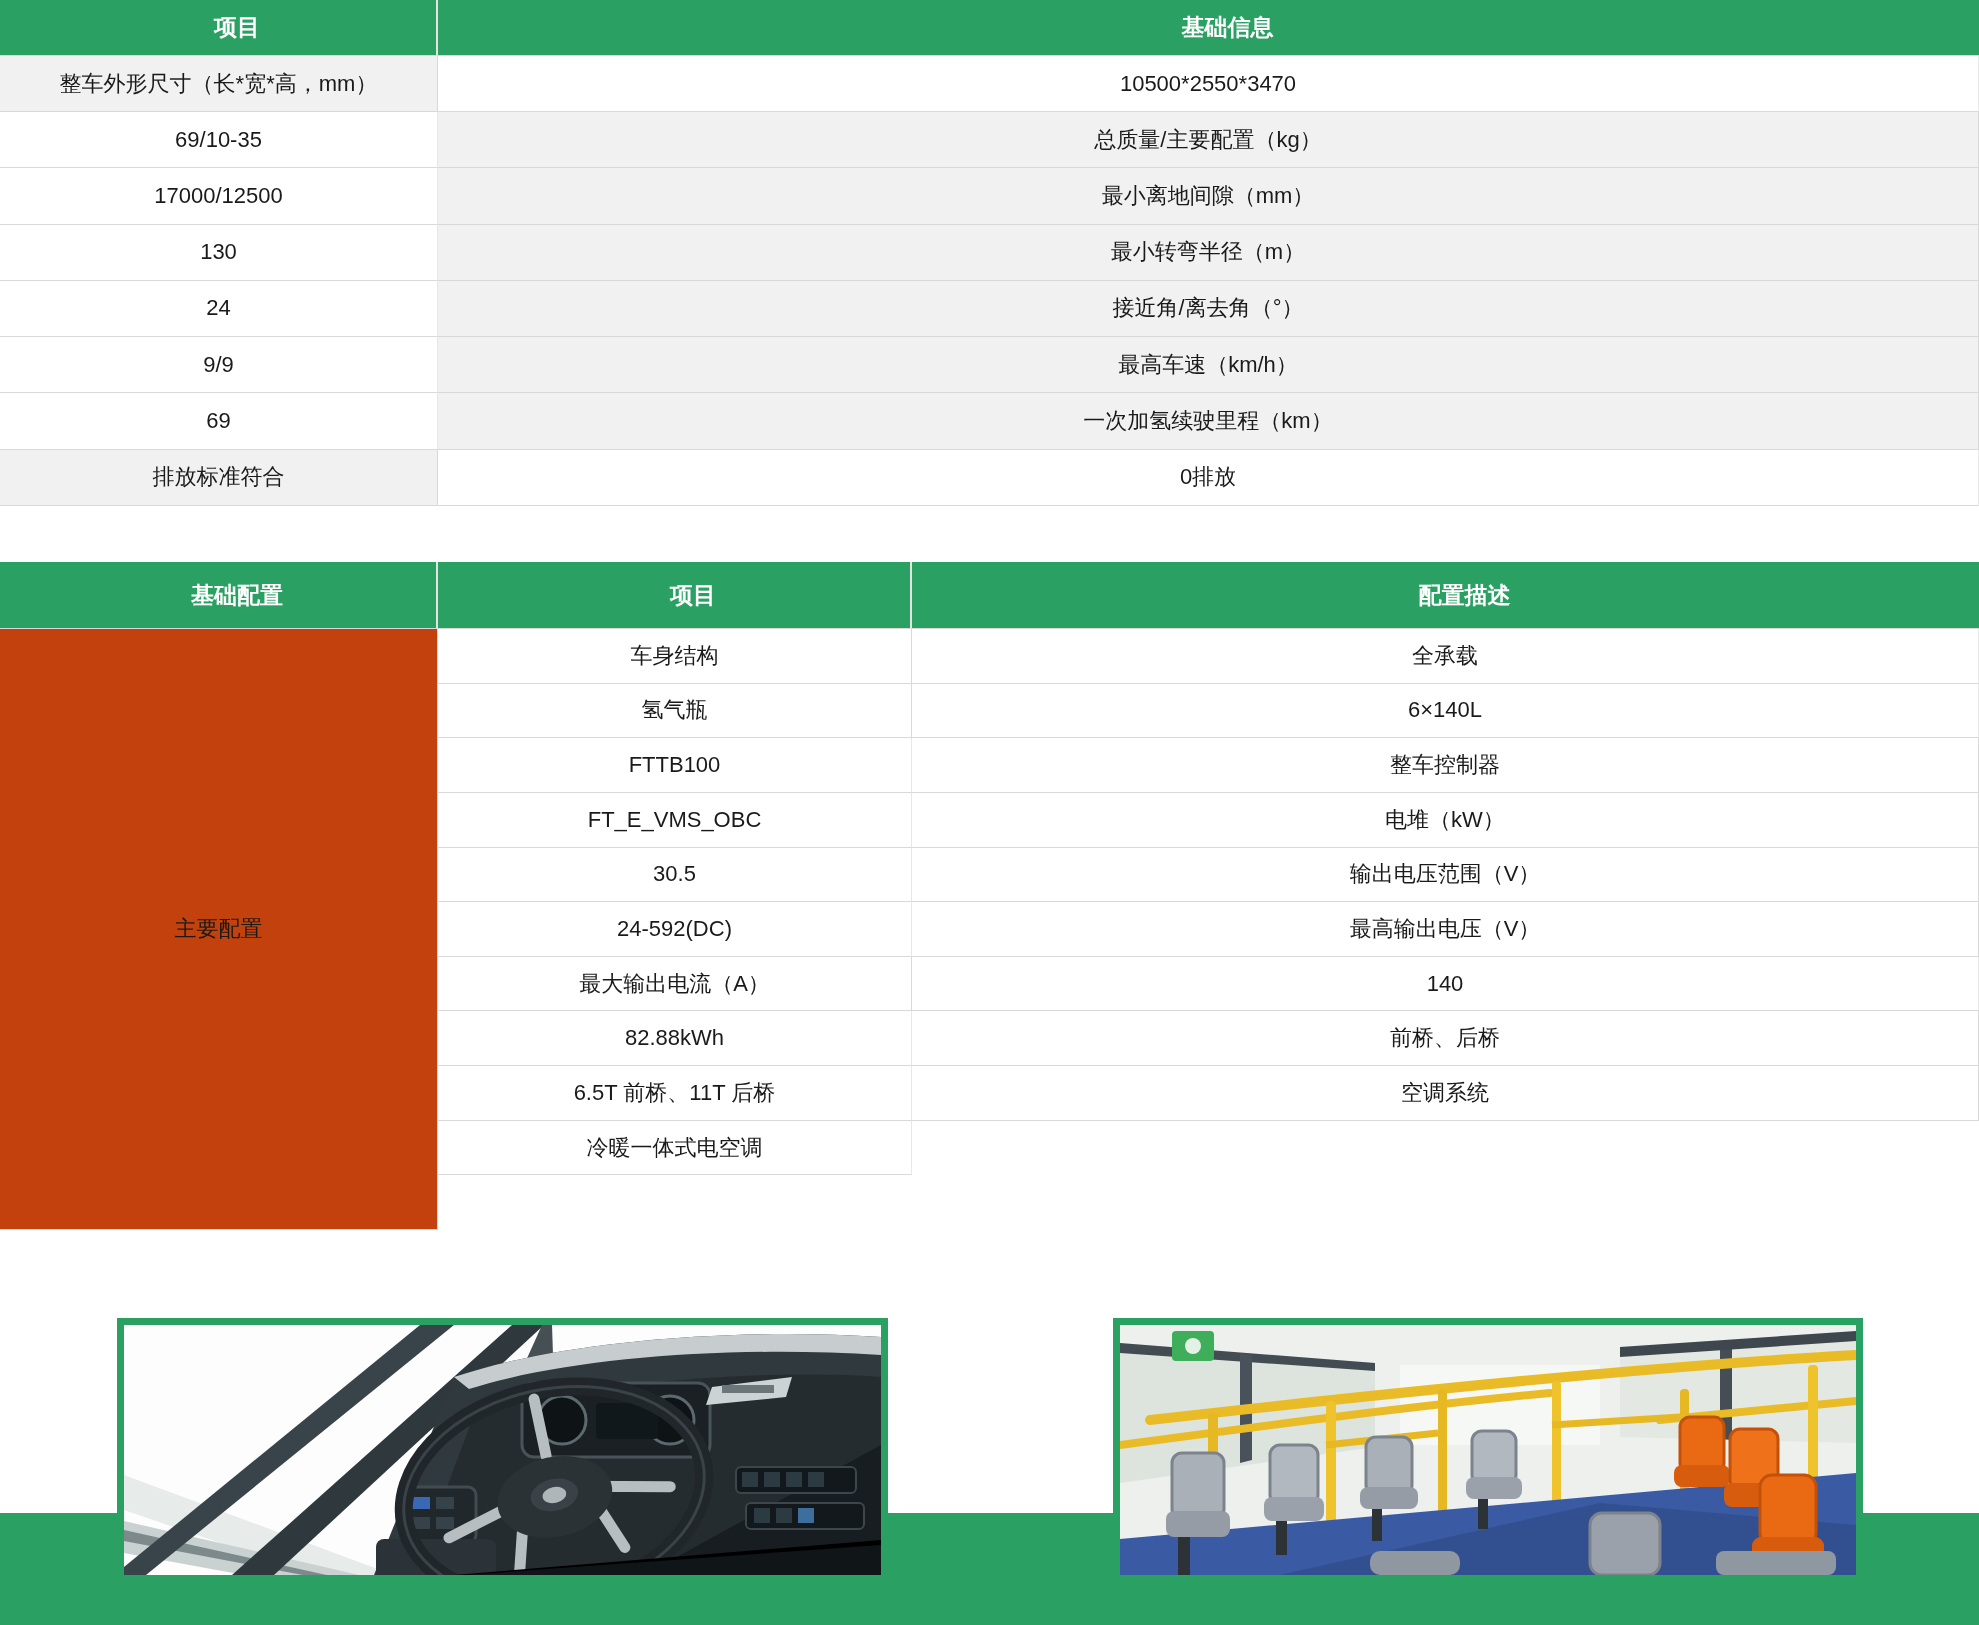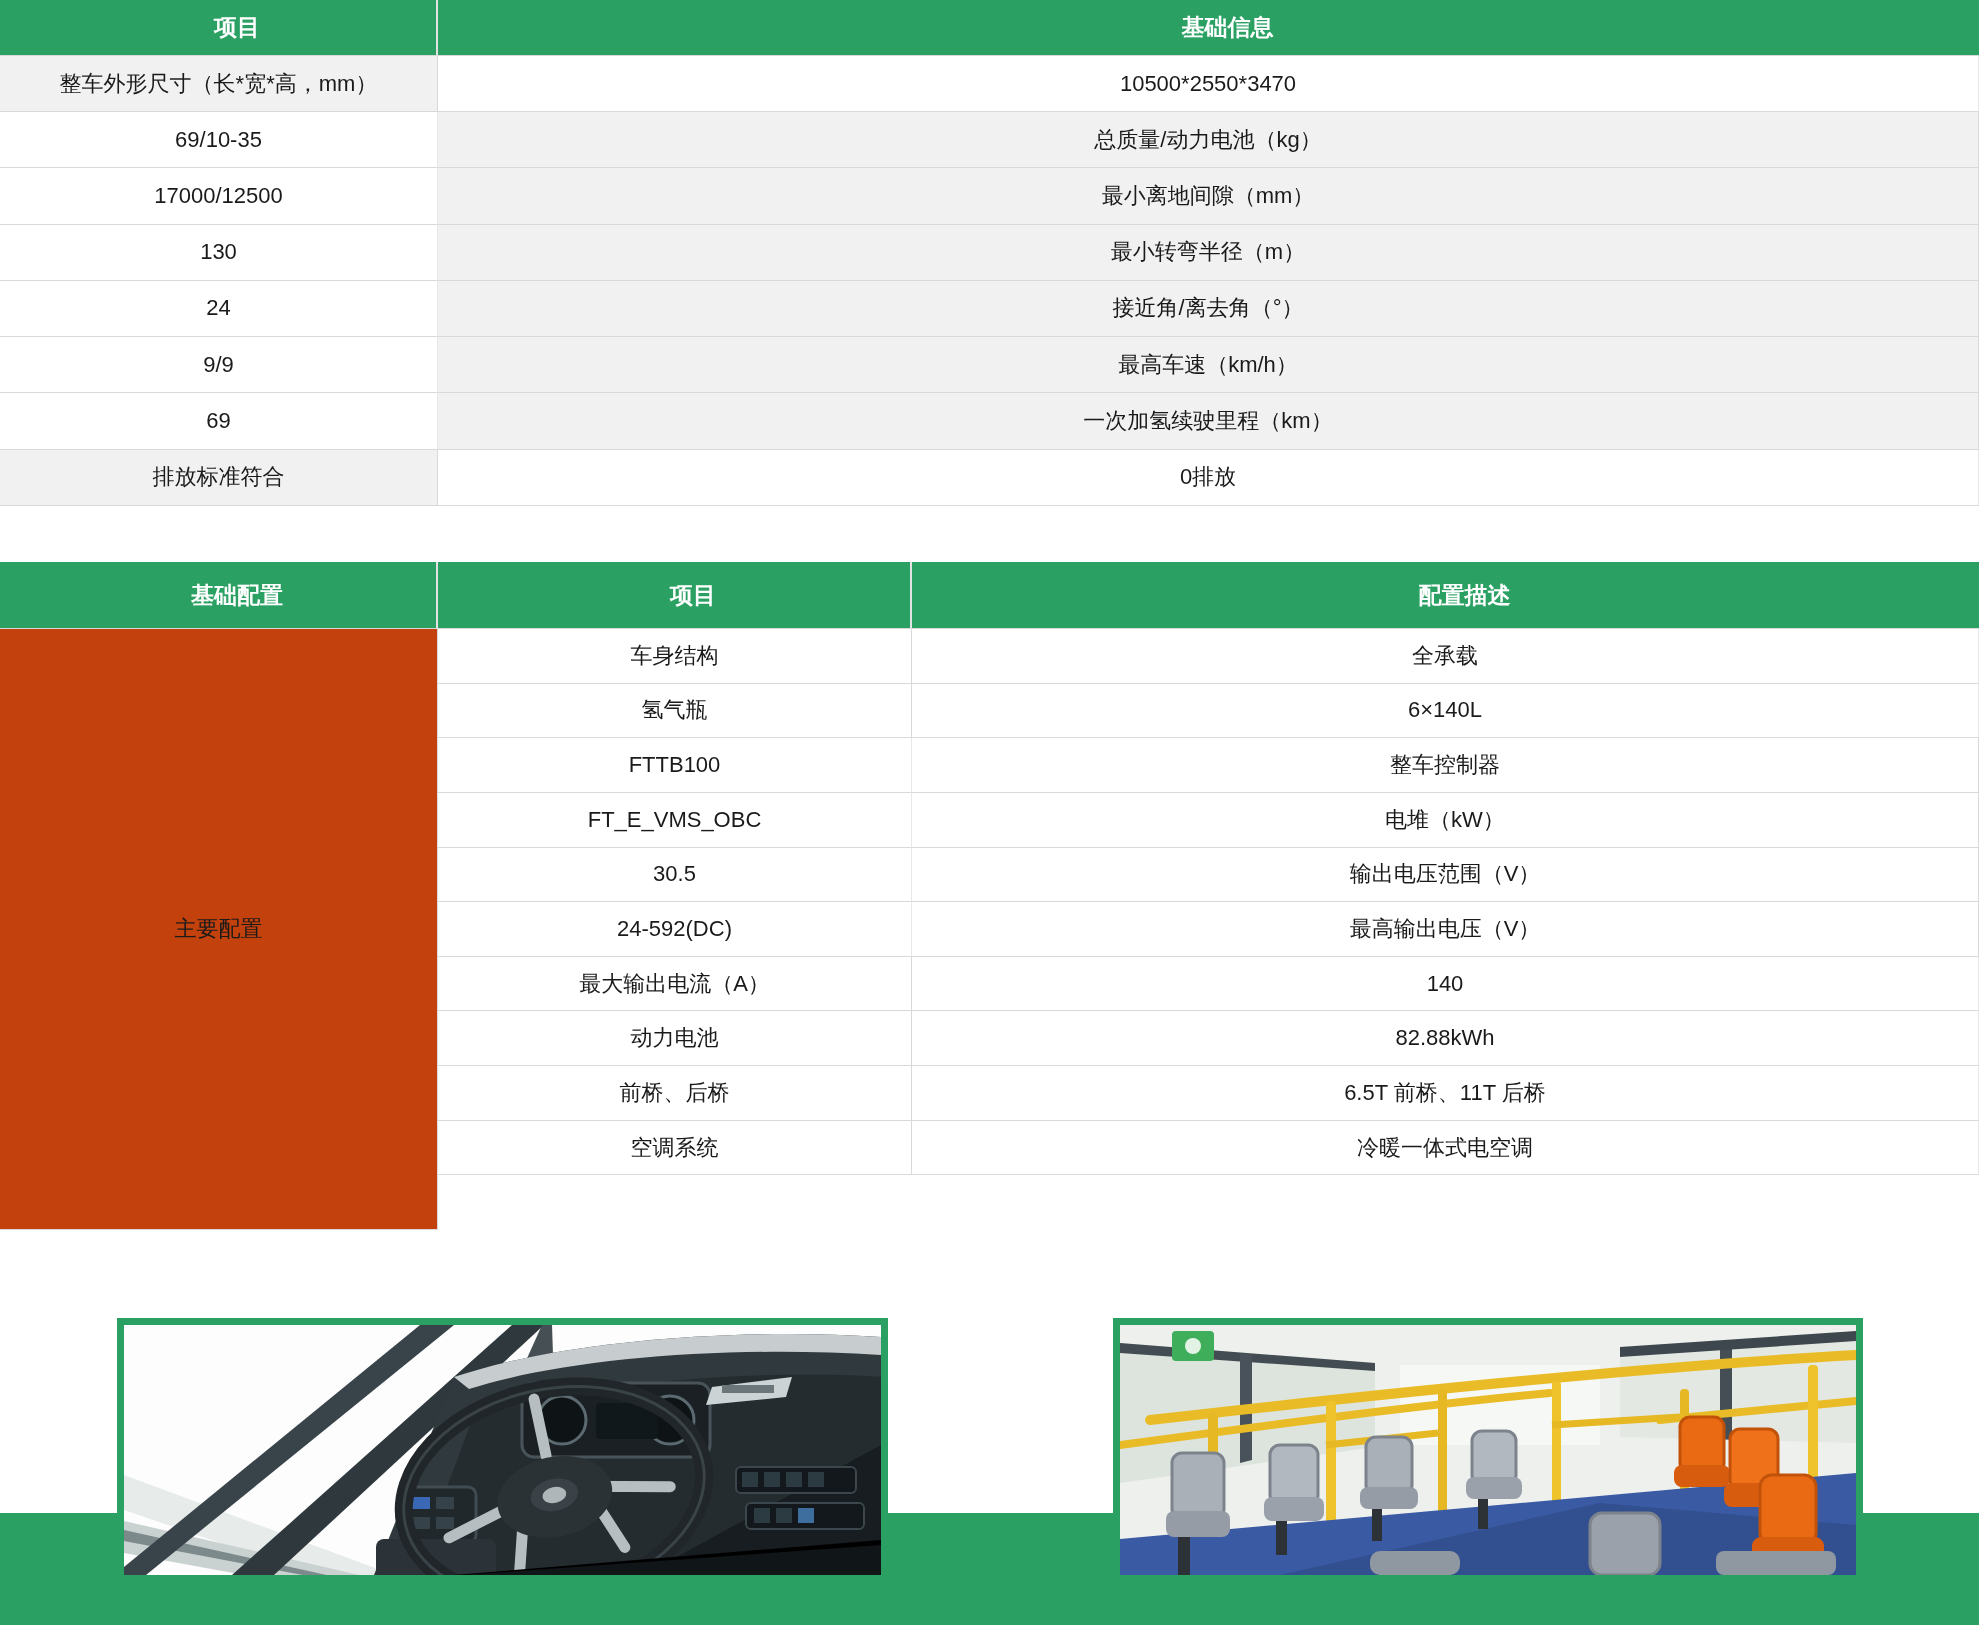--- a/index.html
+++ b/index.html
@@ -37,21 +37,21 @@
 
 <div class="page">
 
   <section class="t1">
     <div class="hcell">项目</div>
     <div class="hcell noline">基础信息</div>
 
     <div class="lcell">整车外形尺寸（长*宽*高，mm）</div>
     <div class="vcell">10500*2550*3470</div>
     <div class="vcell">69/10-35</div>
-    <div class="lcell">总质量/动力电池（kg）</div>
+    <div class="lcell">总质量/主要配置（kg）</div>
     <div class="vcell">17000/12500</div>
     <div class="lcell">最小离地间隙（mm）</div>
     <div class="vcell">130</div>
     <div class="lcell">最小转弯半径（m）</div>
     <div class="vcell">24</div>
     <div class="lcell">接近角/离去角（°）</div>
     <div class="vcell">9/9</div>
     <div class="lcell">最高车速（km/h）</div>
     <div class="vcell">69</div>
     <div class="lcell">一次加氢续驶里程（km）</div>
@@ -73,21 +73,20 @@
     <div class="vcell">FTTB100</div>
     <div class="mcell">整车控制器</div>
     <div class="vcell">FT_E_VMS_OBC</div>
     <div class="mcell">电堆（kW）</div>
     <div class="vcell">30.5</div>
     <div class="mcell">输出电压范围（V）</div>
     <div class="vcell">24-592(DC)</div>
     <div class="mcell">最高输出电压（V）</div>
     <div class="mcell">最大输出电流（A）</div>
     <div class="vcell">140</div>
-    <div class="mcell">动力电池</div>
     <div class="vcell">82.88kWh</div>
     <div class="mcell">前桥、后桥</div>
     <div class="vcell">6.5T 前桥、11T 后桥</div>
     <div class="mcell">空调系统</div>
     <div class="vcell">冷暖一体式电空调</div>
   </section>
 
   <figure class="photo photo-left" style="margin:0">
     <svg width="757" height="250" viewBox="0 0 757 250">
       <rect width="757" height="250" fill="#fdfdfd"></rect>

